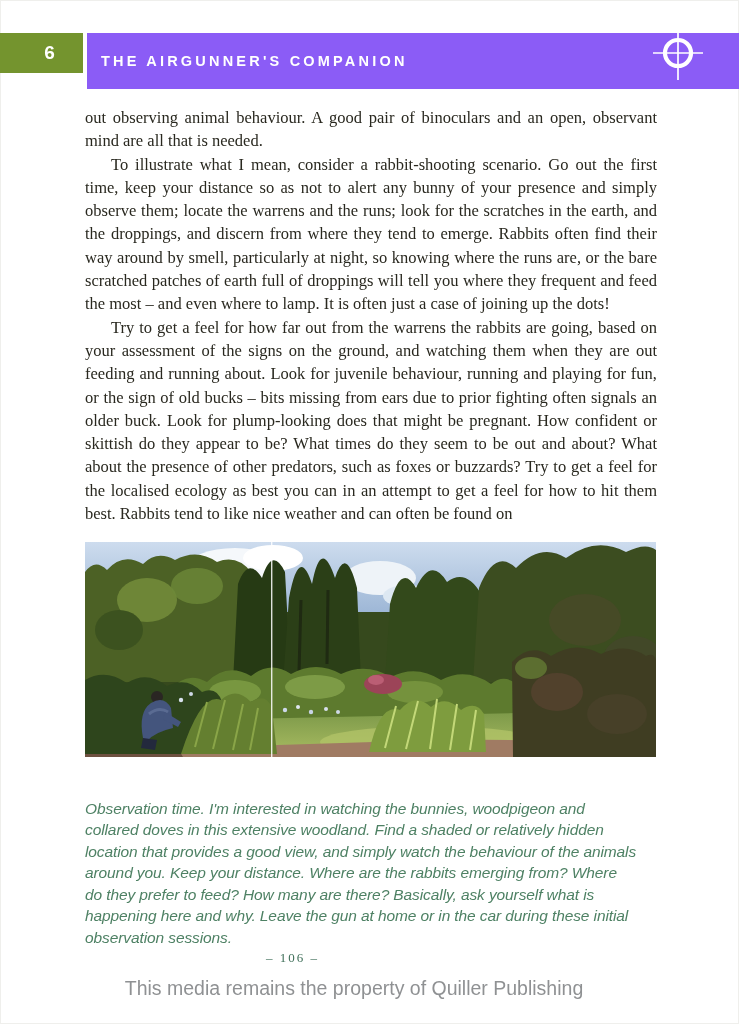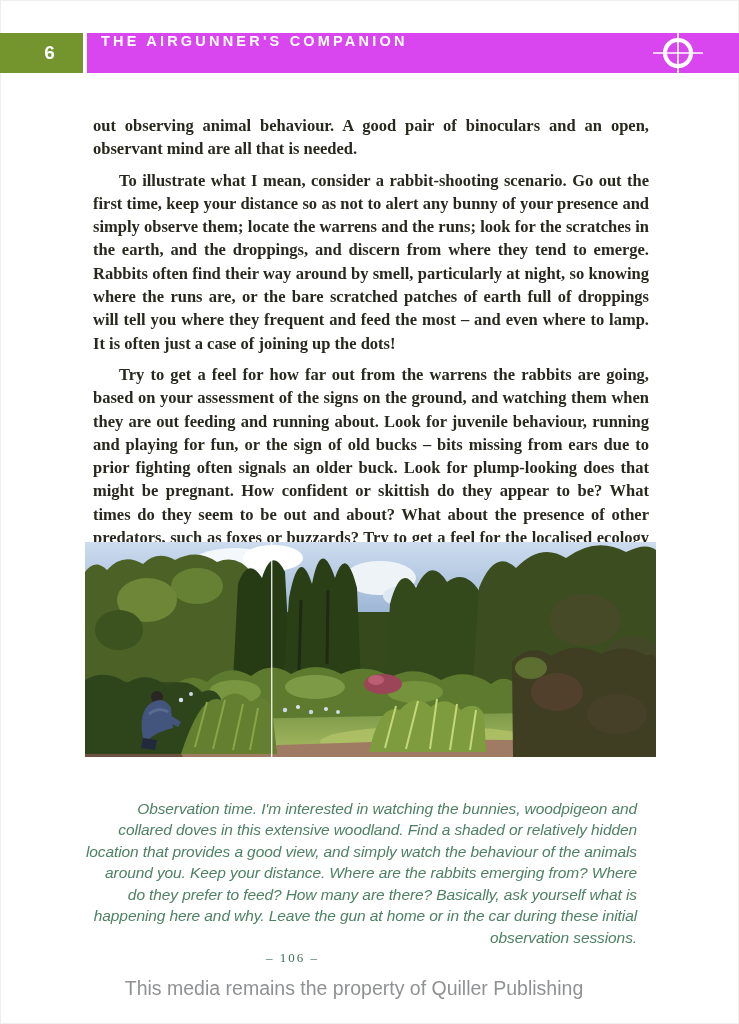--- a/index.html
+++ b/index.html
@@ -12,47 +12,47 @@
   
   .chapter-header { position:absolute; top:33px; left:0; width:739px; height:40px; }
   .chapter-num {
     position:absolute; left:0; top:0; width:83px; height:40px;
     background:#74942e; color:#ffffff;
     font-family:"Liberation Sans", sans-serif; font-weight:bold; font-size:19px;
     display:flex; align-items:center; justify-content:center;
     padding-left:16px; box-sizing:border-box;
   }
   .header-bar {
-    position:absolute; left:87px; right:0; top:0; height:40px;
-    background:#d946ef; display:flex; 
+    position:absolute; left:87px; right:0; top:0; height:56px;
+    background:#8b5cf6; display:flex; align-items:center;
   }
   .header-title {
     color:#ffffff; font-family:"Liberation Sans", sans-serif; font-weight:bold;
     font-size:14.5px; letter-spacing:3.2px; padding-left:14px; white-space:nowrap;
   }
   .crosshair { position:absolute; left:650px; top:-7px; width:56px; height:54px; overflow:visible; }
 
   
   .body-text {
     position:absolute; left:85px; top:106px; width:572px;
     font-size:16.5px; line-height:23.3px; text-align:justify; color:#29281f;
   }
-  .body-text p { margin:8px;font-weight:bold; }
+  .body-text p { margin:0; }
   .body-text p.indent { text-indent:26px; }
 
   
   .photo { position:absolute; left:85px; top:542px; width:571px; height:215px; margin:0; }
   .photo svg { display:block; width:100%; height:100%; }
 
   
   .caption {
     position:absolute; left:85px; top:782px; width:552px;
     font-family:"Liberation Sans", sans-serif; font-style:italic;
     font-stretch:condensed; letter-spacing:-0.1px;
-    font-size:15.5px; line-height:21.6px; color:#4e8164; text-align:right;
+    font-size:15.5px; line-height:21.6px; color:#4e8164; text-align:left;
   }
 
   
   .pagenum {
     position:absolute; top:950px; left:0; width:585px; text-align:center;
     color:#40705a; font-family:"Liberation Serif", serif;
     font-size:13px; letter-spacing:2px;
   }
   .copyright {
     position:absolute; top:977px; left:0; width:708px; text-align:center;

